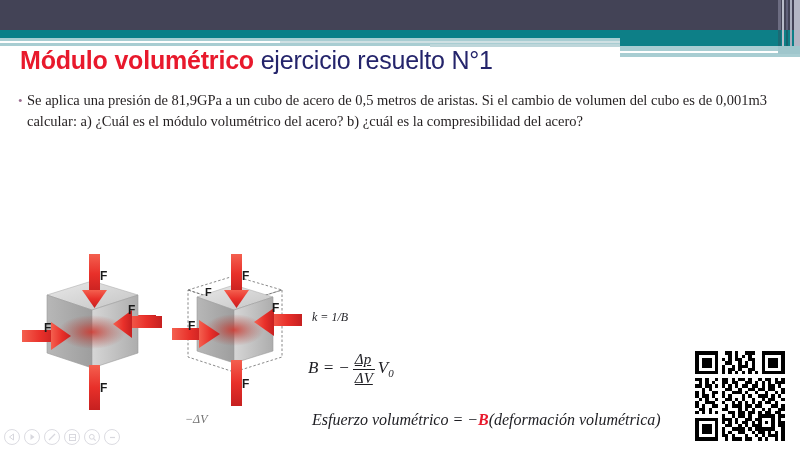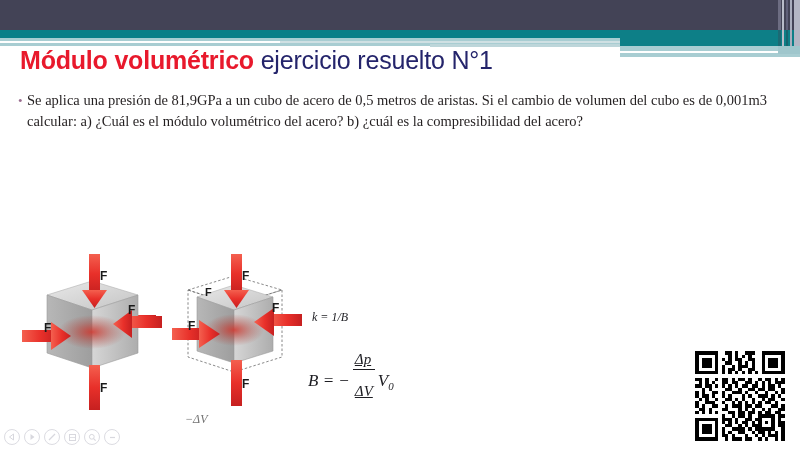--- a/index.html
+++ b/index.html
@@ -71,21 +71,21 @@
   
   .eq{position:absolute;font-family:"Liberation Serif",serif;font-style:italic;color:#1d1d22;}
   #eq-k{left:312px;top:310px;font-size:12px;}
   #eq-b{left:308px;top:352px;font-size:17px;}
   #eq-b .frac{
     display:inline-block;vertical-align:-0.55em;text-align:left;
     margin:0 3px;line-height:1.05;text-decoration:underline;
   }
   #eq-b .num{display:block;font-size:15px;padding:0 2px;}
   #eq-b .bar{display:block;border-top:1.3px solid #1d1d22;margin:1px 0;}
-  #eq-b .den{display:block;font-size:15px;padding:13px 2px;}
+  #eq-b .den{display:block;font-size:15px;padding:0 2px;}
   #eq-b .sub{font-size:11px;vertical-align:-0.35em;}
   #eq-long{
     left:312px;top:411px;font-size:16px;white-space:nowrap;
   }
   #eq-long .redB{color:#e8192c;font-weight:700;font-style:italic;}
 
   
   #qr{position:absolute;left:692px;top:348px;width:96px;height:96px;background:#ffffff;}
   #qr svg{display:block;}
 
@@ -224,20 +224,21 @@
       <text x="33" y="44" font-family="Liberation Sans, sans-serif" font-size="11" font-weight="bold" fill="#1a1a1a">F</text>
     </svg>
   </div>
 
   <div class="cap-dv">−ΔV</div>
 
   <div class="eq" id="eq-k">k = 1/B</div>
 
   <div class="eq" id="eq-b"><span>B</span>&nbsp;<span>= −</span><span class="frac"><span class="num">Δp</span><span class="bar"></span><span class="den">ΔV</span></span><span>V</span><span class="sub">0</span></div>
 
+  <div class="eq" id="eq-long"><span>Esfuerzo volumétrico = −</span><span class="redB">B</span><span>(deformación volumétrica)</span></div>
 
   <div id="qr">
     <svg width="96" height="96" viewBox="0 0 29 29" shape-rendering="crispEdges">
       <rect width="29" height="29" fill="#ffffff"></rect>
       <g fill="#000000">
 
         <rect x="1" y="1" width="7" height="1"></rect>
           <rect x="1" y="7" width="7" height="1"></rect>
         <rect x="1" y="1" width="1" height="7"></rect>
           <rect x="7" y="1" width="1" height="7"></rect>

